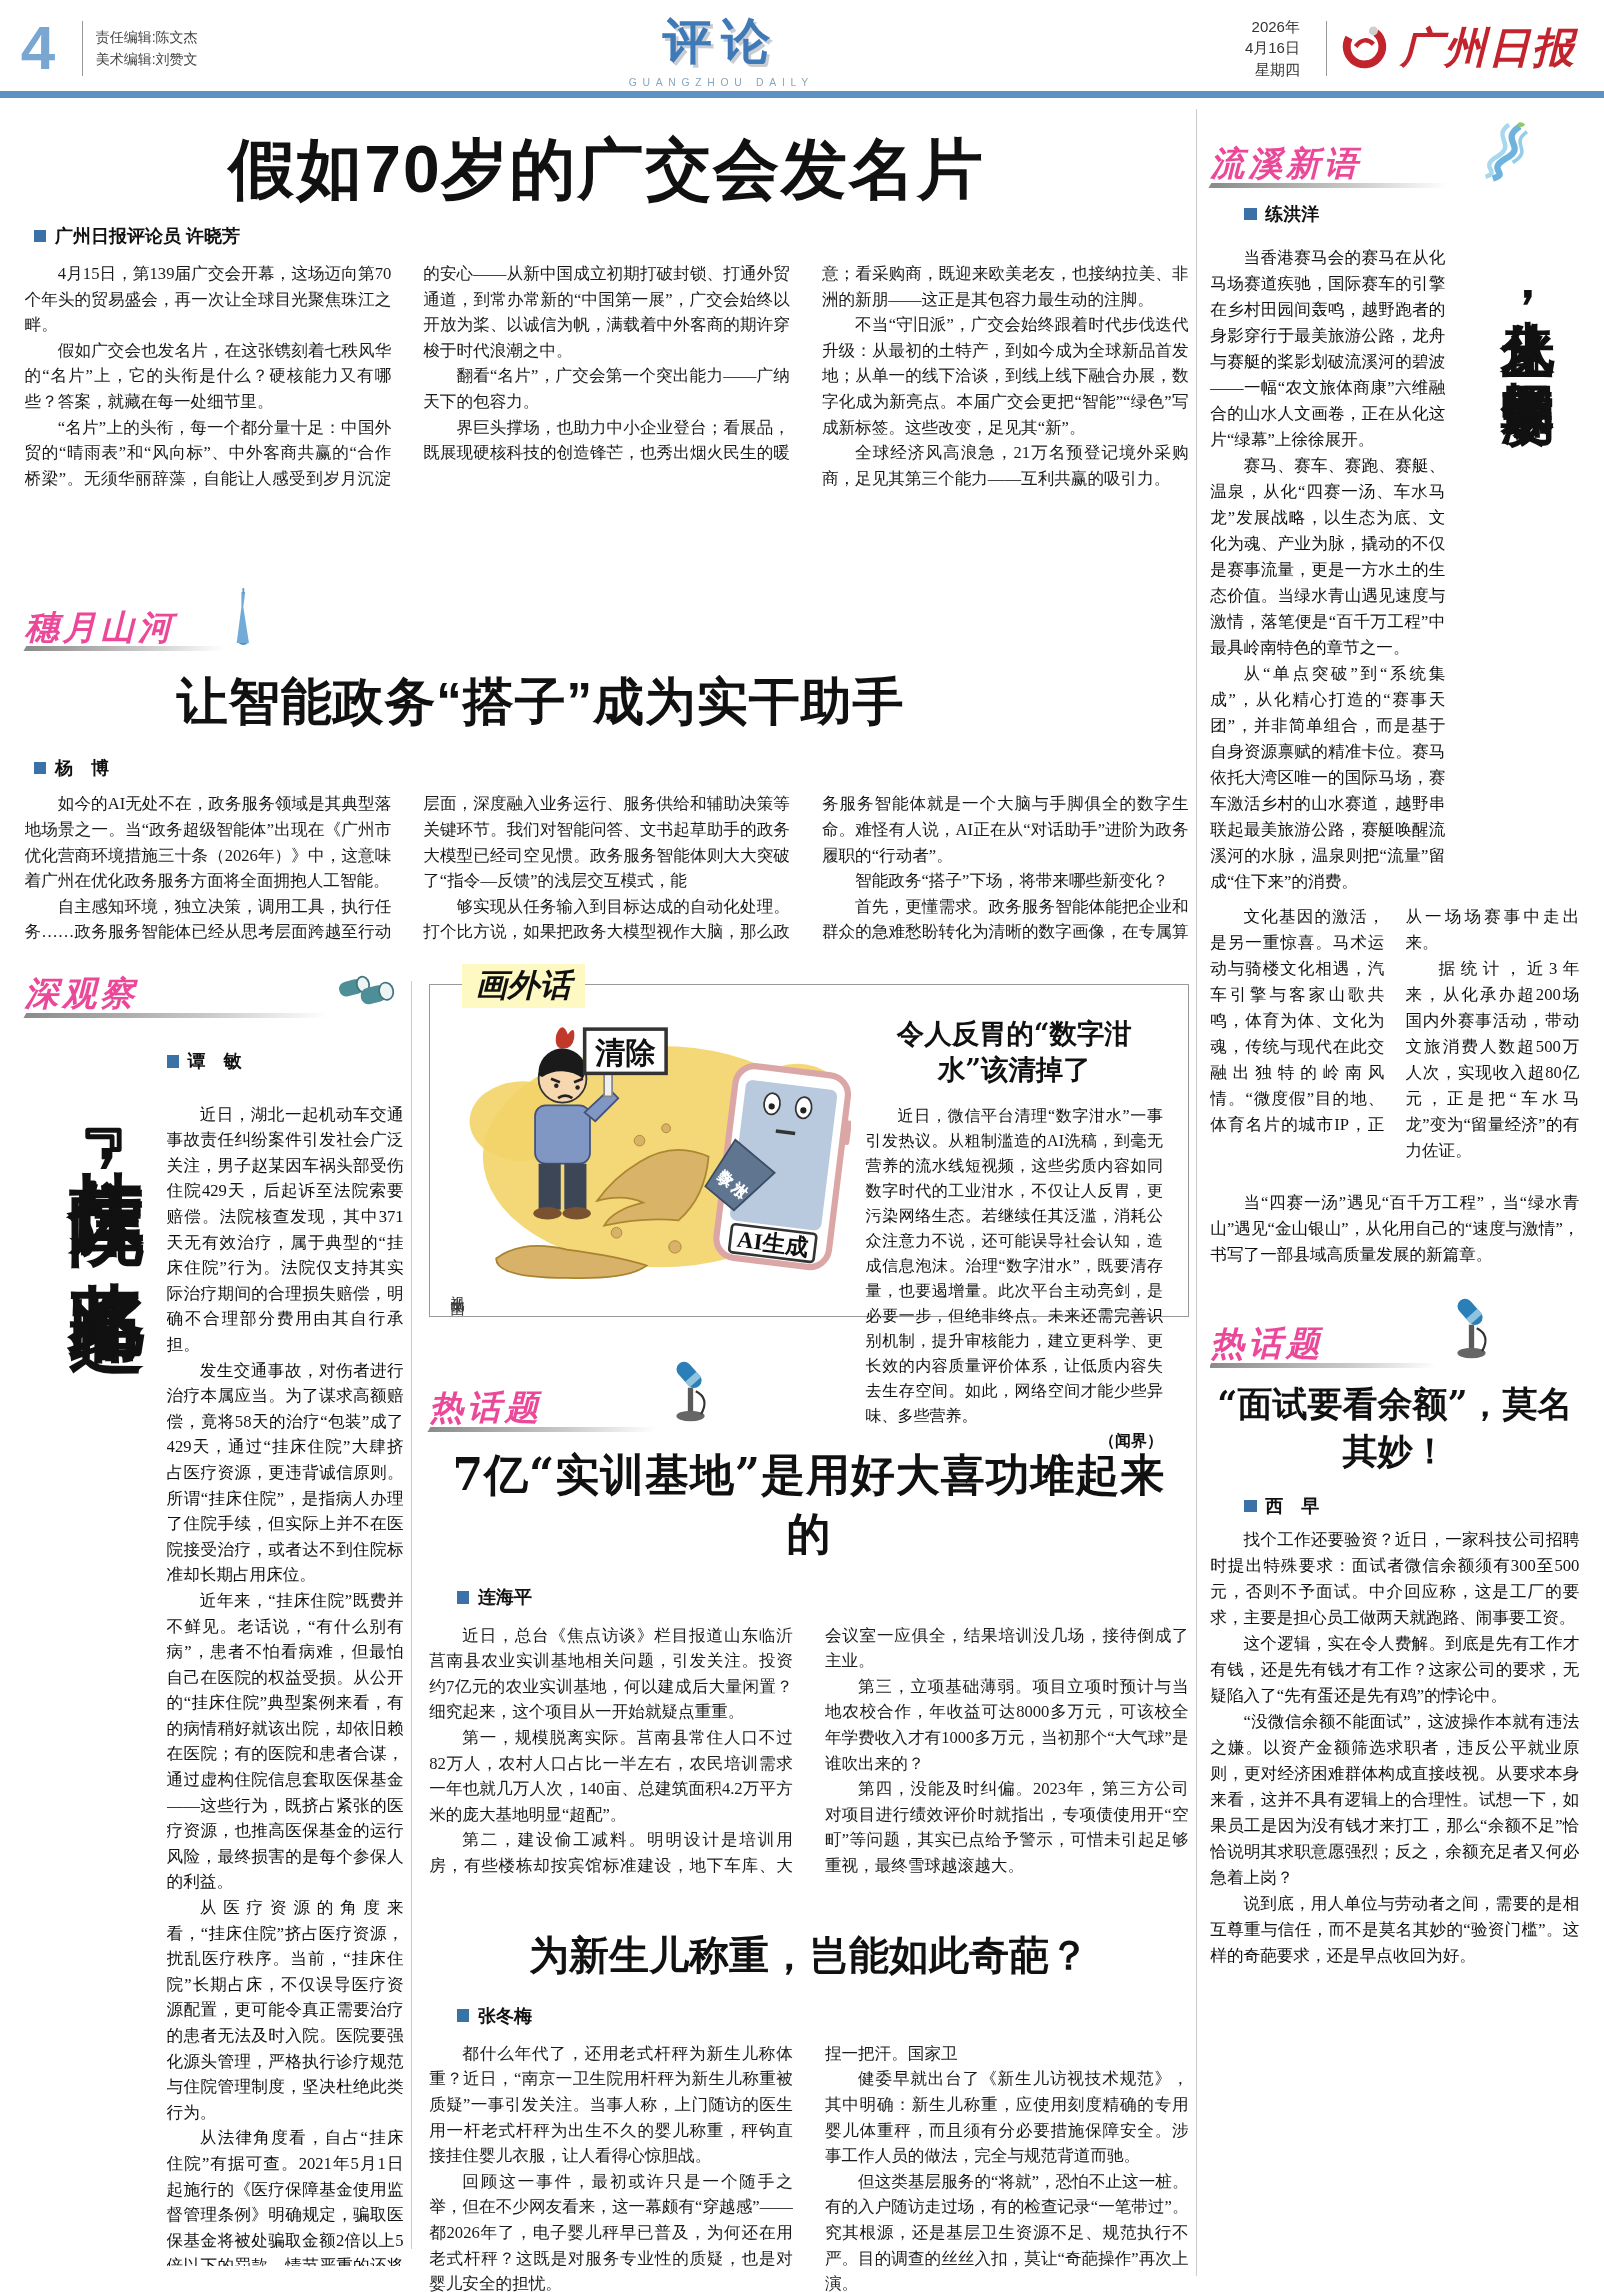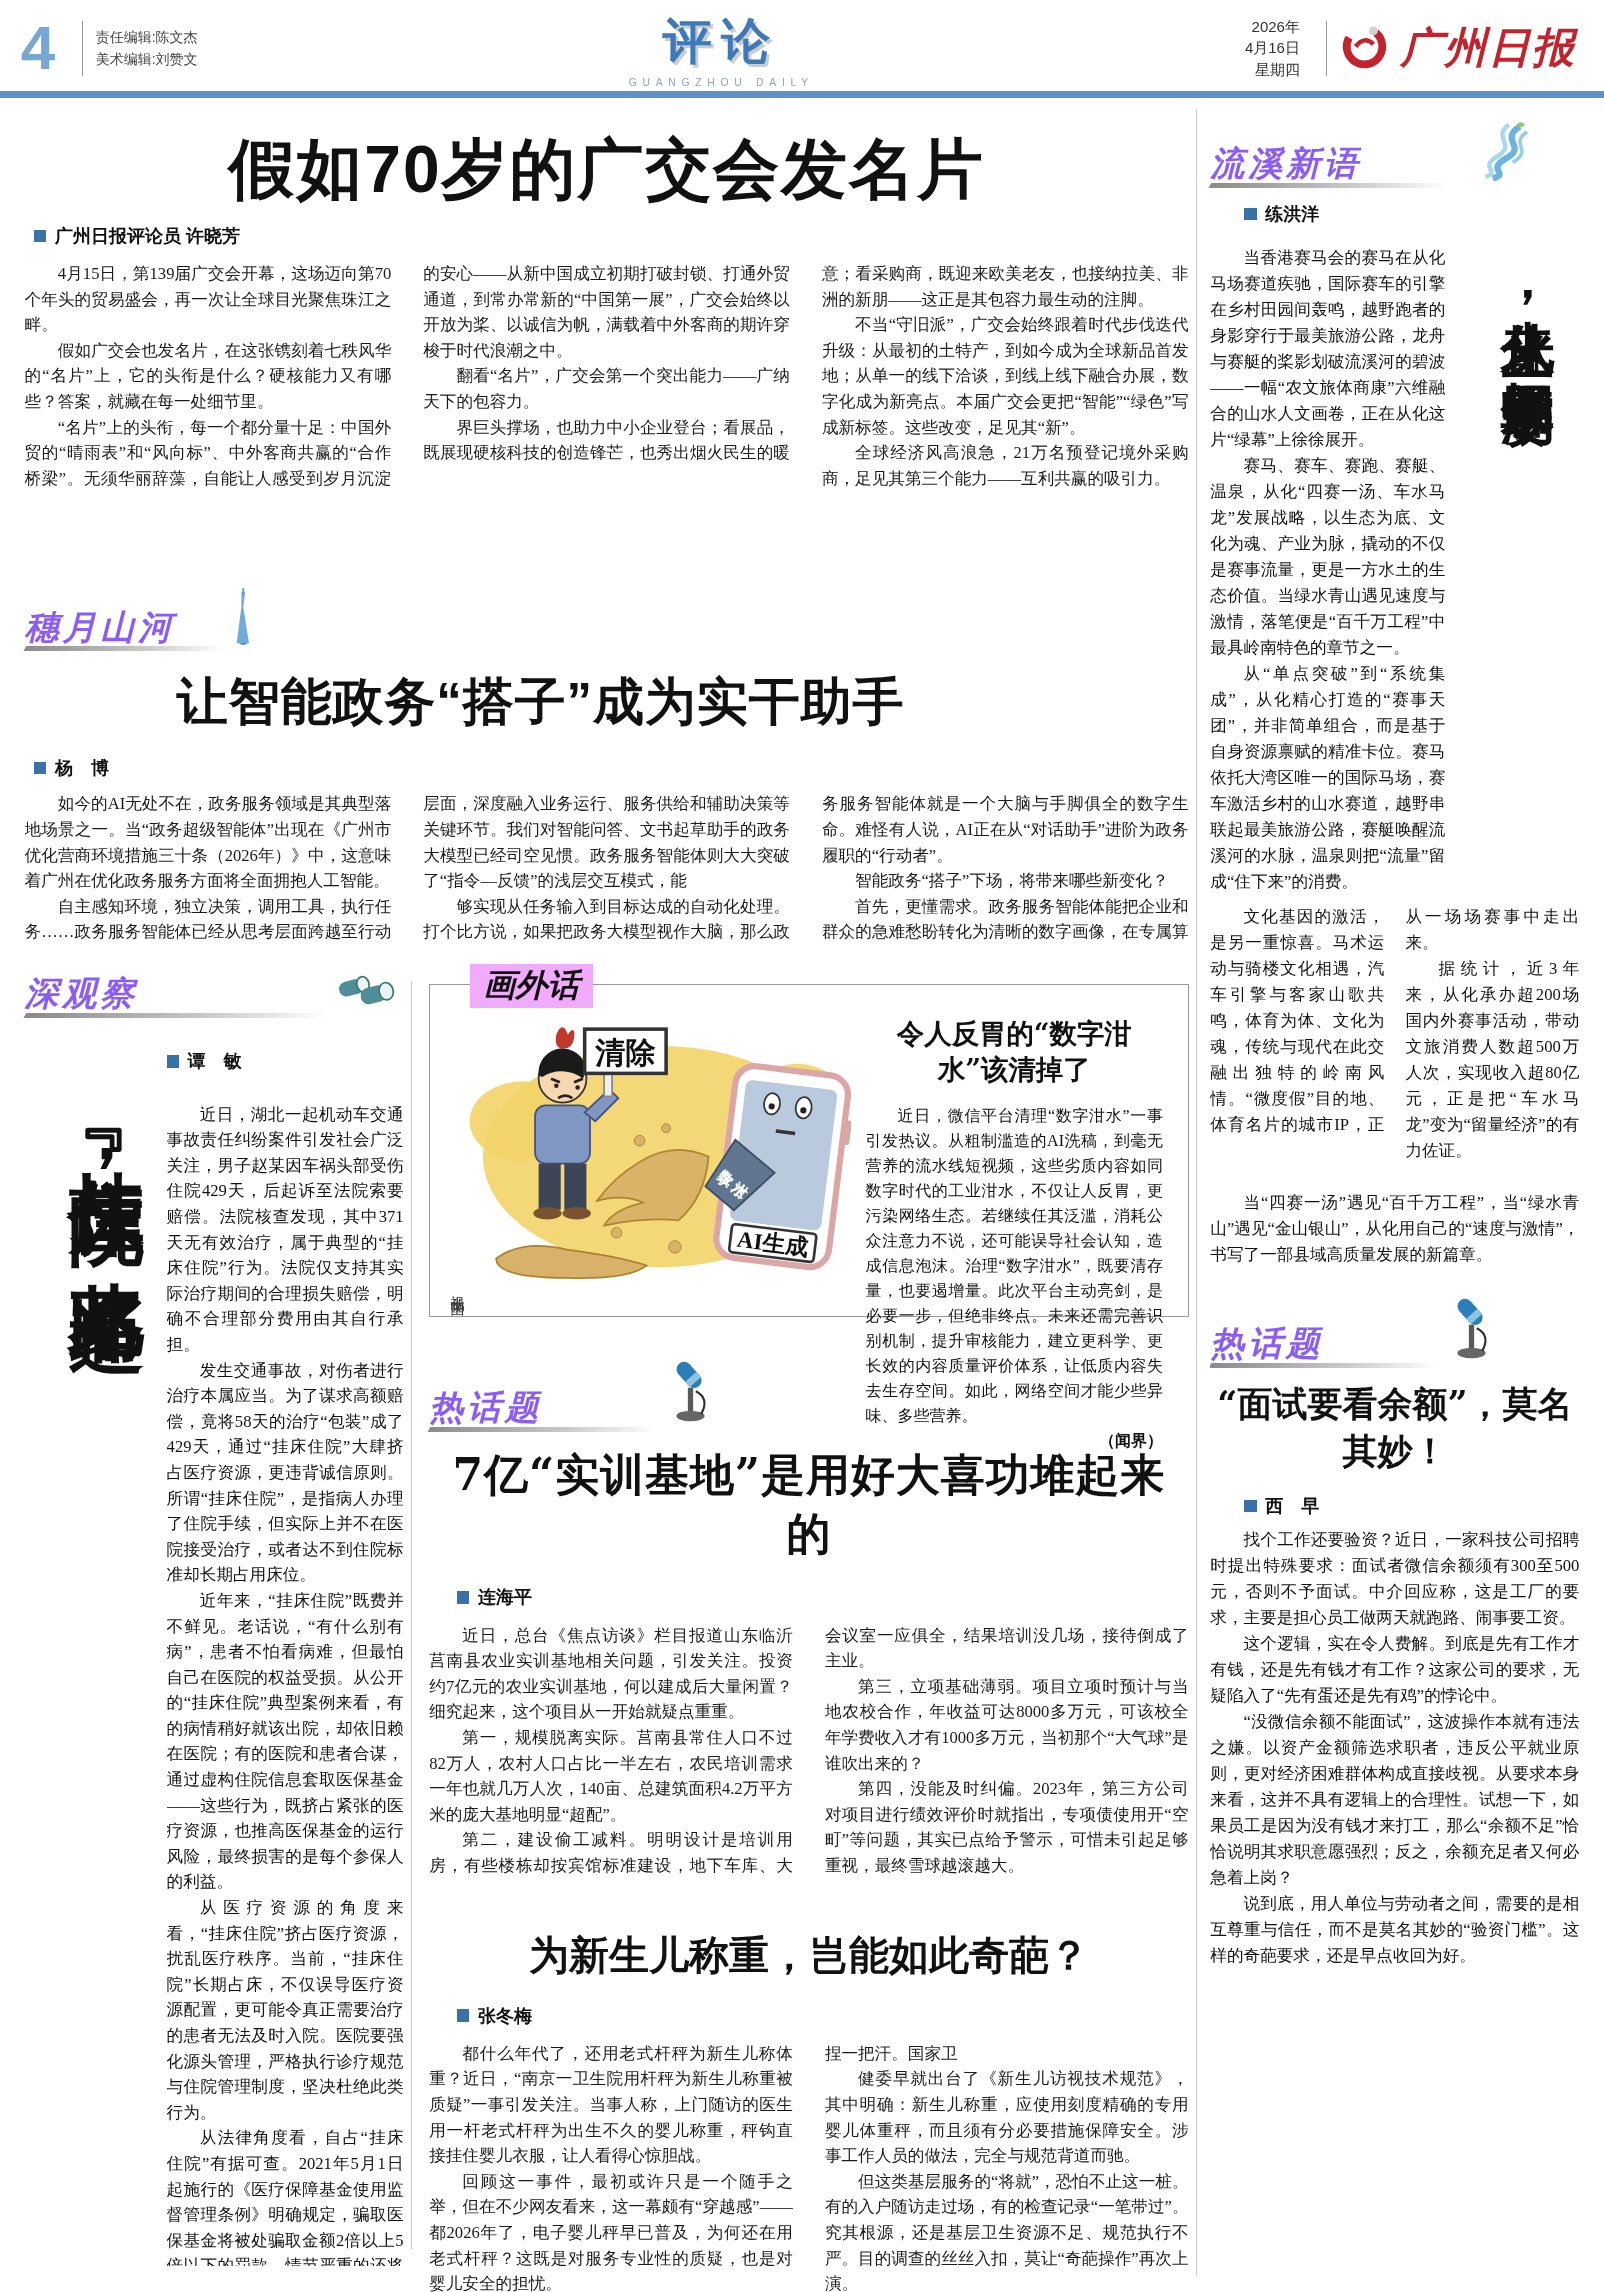--- a/index.html
+++ b/index.html
@@ -26,21 +26,21 @@
   .right-rail { flex:1; display:flex; flex-direction:column; padding-left:5.7px; }
 
   
   .byline { display:flex; align-items:center; font-family:"Liberation Sans",sans-serif; font-size:18px; font-weight:bold; color:#111; }
   .bl-sq { width:12.3px; height:12.3px; background:#3a72a8; margin-right:8.5px; display:inline-block; }
   .cols { column-gap:32px; overflow:hidden; text-align:justify; font-size:16.6px; line-height:25.6px; color:#1a1a1a; }
   .cols-3 { column-count:3; }
   .cols-2 { column-count:2; }
   .para { text-indent:2em; text-align:justify; }
   .logo-row { display:flex; align-items:flex-end; gap:7.6px; }
-  .logo-text { font-family:"DejaVu Serif",serif; font-style:italic; font-weight:bold; font-size:34px; color:#8b5cf6; letter-spacing:3.8px; line-height:1; padding-bottom:3.8px; }
+  .logo-text { font-family:"DejaVu Serif",serif; font-style:italic; font-weight:bold; font-size:34px; color:#ec4899; letter-spacing:3.8px; line-height:1; padding-bottom:3.8px; }
   .logo-swoosh { height:4.7px; background:linear-gradient(to right,#8a8a8a,#c9c9c9 60%,transparent); transform:skewX(-30deg); margin-top:2.8px; }
 
   
   .a1-headline { text-align:center; font-family:"Liberation Sans",sans-serif; font-weight:900; font-size:66px; letter-spacing:1.9px; margin:36px 123px 19px 123px; line-height:1.08; }
   .a1-byline { margin:5.7px 0 13.2px 9.5px; }
   .a1-cols { height:299px; margin-top:9.5px; }
 
   
   .a2-logo { margin:28px 0 0 0; }
   .a2-headline { font-family:"Liberation Sans",sans-serif; font-weight:900; font-size:51px; letter-spacing:0.9px; text-align:center; margin:17px 246px 0 114px; }
@@ -52,21 +52,21 @@
   .left-rail { width:379px; display:flex; flex-direction:column; }
   .mid-col { flex:1; padding-left:9.5px; }
 
   .dr-byline { margin:32px 0 15px 142px; }
   .dr-row { display:flex; flex:1; overflow:hidden; }
   .v-head-left { writing-mode:vertical-rl; font-family:"Liberation Sans",sans-serif; font-weight:900; font-size:76px; line-height:1.55; letter-spacing:5.7px; width:142px; text-align:left; padding-top:17px; }
   .dr-body { flex:1; overflow:hidden; font-size:16.6px; line-height:25.6px; padding-top:13.2px; }
 
   
   .cart-box { position:relative; border:1.9px solid #999; margin-top:15px; height:333px; display:flex; padding:24.6px 17px 13.2px 13.2px; }
-  .cart-logo { position:absolute; top:-21px; left:40px; background:#f0abfc; padding:0 13.2px; font-family:"DejaVu Serif",serif; font-style:italic; font-weight:bold; font-size:32px; }
+  .cart-logo { position:absolute; top:-21px; left:32px; background:#fef9c3; padding:0 13.2px; font-family:"DejaVu Serif",serif; font-style:italic; font-weight:bold; font-size:32px; }
   .cart-art { width:56%; position:relative; }
   .cart-credit { position:absolute; left:5.7px; bottom:7.6px; writing-mode:vertical-rl; font-size:14px; color:#333; letter-spacing:2.8px; font-family:"Liberation Sans",sans-serif; }
   .cart-article { flex:1; padding:5.7px 7.6px 0 15px; }
   .cart-headline { font-weight:bold; font-size:27.4px; text-align:center; margin-bottom:15px; font-family:"DejaVu Serif",serif; }
   .cart-body { font-size:16px; line-height:25px; text-align:justify; }
   .cart-attr { text-align:right; font-weight:bold; }
 
   
   .ht-logo { margin-top:42px; }
   .ht-headline { font-family:"DejaVu Serif",serif; font-weight:900; font-size:44px; text-align:center; margin:15px 19px 0 19px; letter-spacing:0.9px; }

